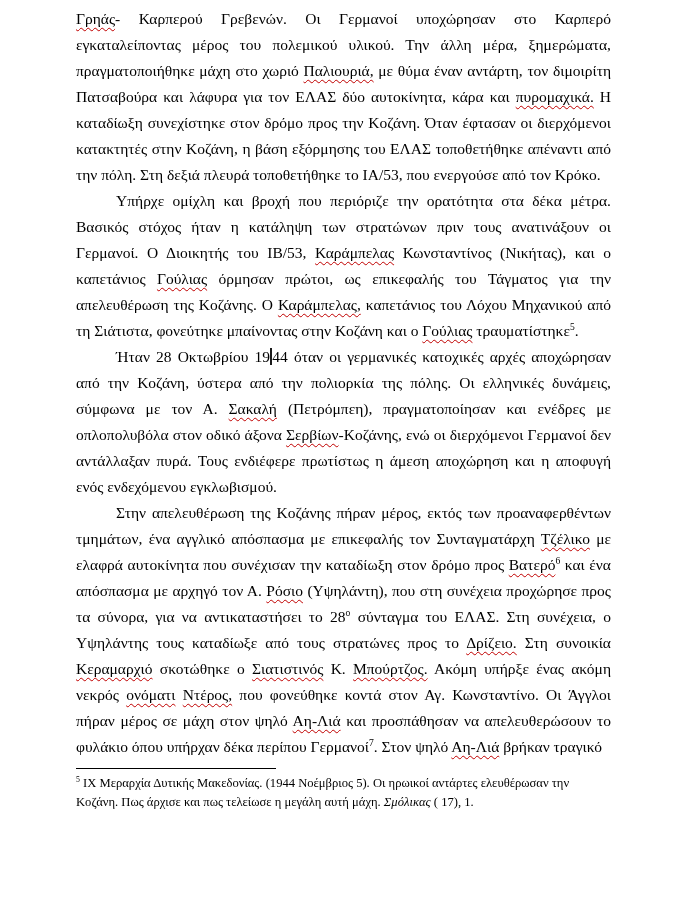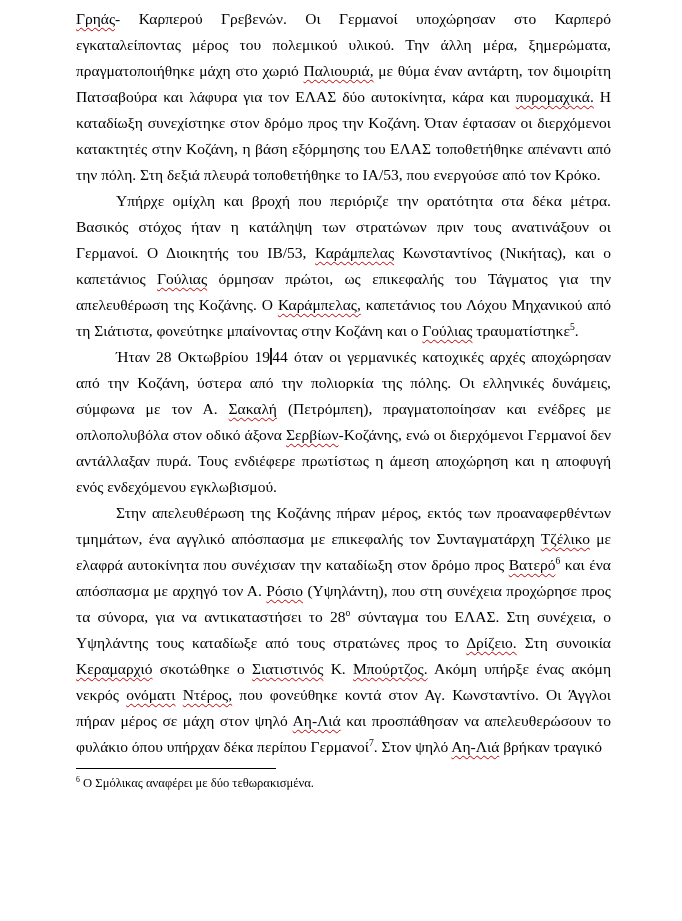--- a/index.html
+++ b/index.html
@@ -80,16 +80,16 @@
 <div class="page">
   <div class="body-text" id="body-text">
       <p class="para"><span class="misspell">Γρηάς</span><span>- Καρπερού Γρεβενών. Οι Γερμανοί υποχώρησαν στο Καρπερό εγκαταλείποντας μέρος του πολεμικού υλικού. Την άλλη μέρα, ξημερώματα, πραγματοποιήθηκε μάχη στο χωριό </span><span class="misspell">Παλιουριά,</span><span> με θύμα έναν αντάρτη, τον διμοιρίτη Πατσαβούρα και λάφυρα για τον ΕΛΑΣ δύο αυτοκίνητα, κάρα και </span><span class="misspell">πυρομαχικά.</span><span> Η καταδίωξη συνεχίστηκε στον δρόμο προς την Κοζάνη. Όταν έφτασαν οι διερχόμενοι κατακτητές στην Κοζάνη, η βάση εξόρμησης του ΕΛΑΣ τοποθετήθηκε απέναντι από την πόλη. Στη δεξιά πλευρά τοποθετήθηκε το ΙΑ/53, που ενεργούσε από τον Κρόκο.</span></p>
       <p class="para indent"><span>Υπήρχε ομίχλη και βροχή που περιόριζε την ορατότητα στα δέκα μέτρα. Βασικός στόχος ήταν η κατάληψη των στρατώνων πριν τους ανατινάξουν οι Γερμανοί. Ο Διοικητής του ΙΒ/53, </span><span class="misspell">Καράμπελας</span><span> Κωνσταντίνος (Νικήτας), και ο καπετάνιος </span><span class="misspell">Γούλιας</span><span> όρμησαν πρώτοι, ως επικεφαλής του Τάγματος για την απελευθέρωση της Κοζάνης. Ο </span><span class="misspell">Καράμπελας,</span><span> καπετάνιος του Λόχου Μηχανικού από τη Σιάτιστα, φονεύτηκε μπαίνοντας στην Κοζάνη και ο </span><span class="misspell">Γούλιας</span><span> τραυματίστηκε</span><sup class="fnref">5</sup><span>.</span></p>
       <p class="para indent"><span>Ήταν 28 Οκτωβρίου 19</span><span class="caret"></span><span>44 όταν οι γερμανικές κατοχικές αρχές αποχώρησαν από την Κοζάνη, ύστερα από την πολιορκία της πόλης. Οι ελληνικές δυνάμεις, σύμφωνα με τον Α. </span><span class="misspell">Σακαλή</span><span> (Πετρόμπεη), πραγματοποίησαν και ενέδρες με οπλοπολυβόλα στον οδικό άξονα </span><span class="misspell">Σερβίων</span><span>-Κοζάνης, ενώ οι διερχόμενοι Γερμανοί δεν αντάλλαξαν πυρά. Τους ενδιέφερε πρωτίστως η άμεση αποχώρηση και η αποφυγή ενός ενδεχόμενου εγκλωβισμού.</span></p>
       <p class="para indent"><span>Στην απελευθέρωση της Κοζάνης πήραν μέρος, εκτός των προαναφερθέντων τμημάτων, ένα αγγλικό απόσπασμα με επικεφαλής τον Συνταγματάρχη </span><span class="misspell">Τζέλικο</span><span> με ελαφρά αυτοκίνητα που συνέχισαν την καταδίωξη στον δρόμο προς </span><span class="misspell">Βατερό</span><sup class="fnref">6</sup><span> και ένα απόσπασμα με αρχηγό τον Α. </span><span class="misspell">Ρόσιο</span><span> (Υψηλάντη), που στη συνέχεια προχώρησε προς τα σύνορα, για να αντικαταστήσει το 28</span><sup class="fnref">ο</sup><span> σύνταγμα του ΕΛΑΣ. Στη συνέχεια, ο Υψηλάντης τους καταδίωξε από τους στρατώνες προς το </span><span class="misspell">Δρίζειο.</span><span> Στη συνοικία </span><span class="misspell">Κεραμαρχιό</span><span> σκοτώθηκε ο </span><span class="misspell">Σιατιστινός</span><span> Κ. </span><span class="misspell">Μπούρτζος.</span><span> Ακόμη υπήρξε ένας ακόμη νεκρός </span><span class="misspell">ονόματι</span><span> </span><span class="misspell">Ντέρος,</span><span> που φονεύθηκε κοντά στον Αγ. Κωνσταντίνο. Οι Άγγλοι πήραν μέρος σε μάχη στον ψηλό </span><span class="misspell">Αη-Λιά</span><span> και προσπάθησαν να απελευθερώσουν το φυλάκιο όπου υπήρχαν δέκα περίπου Γερμανοί</span><sup class="fnref">7</sup><span>. Στον ψηλό </span><span class="misspell">Αη-Λιά</span><span> βρήκαν τραγικό</span></p>
     </div>
   <div class="footnote-area">
     <div class="footnote-sep"></div>
     <div id="footnotes">
-        <p class="footnote"><sup class="fnref">6</sup><span> Ο Σμόλικας αναφέρει με δύο τεθωρακισμένα.</span></p>
+        <p class="footnote"><sup class="fnref">5</sup><span> ΙΧ Μεραρχία Δυτικής Μακεδονίας. (1944 Νοέμβριος 5). Οι ηρωικοί αντάρτες ελευθέρωσαν την Κοζάνη. Πως άρχισε και πως τελείωσε η μεγάλη αυτή μάχη. </span><span class="italic">Σμόλικας</span><span> ( 17), 1.</span></p>
       </div>
   </div>
 </div>
 
 </body></html>

